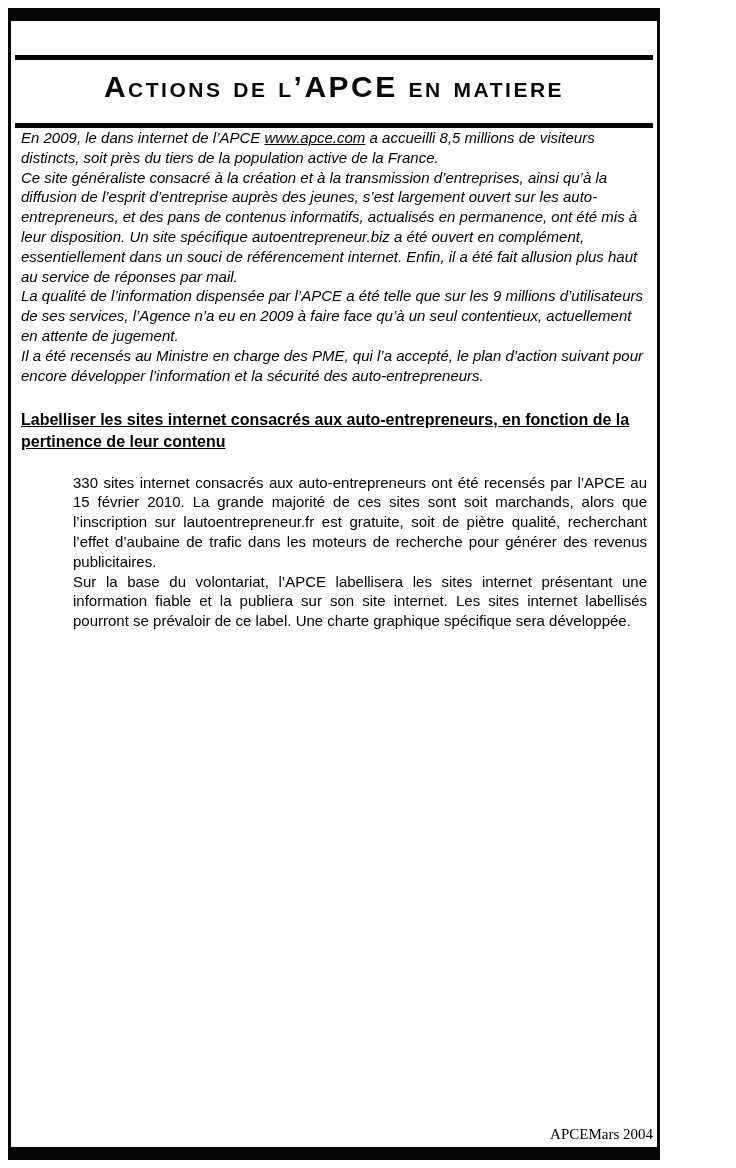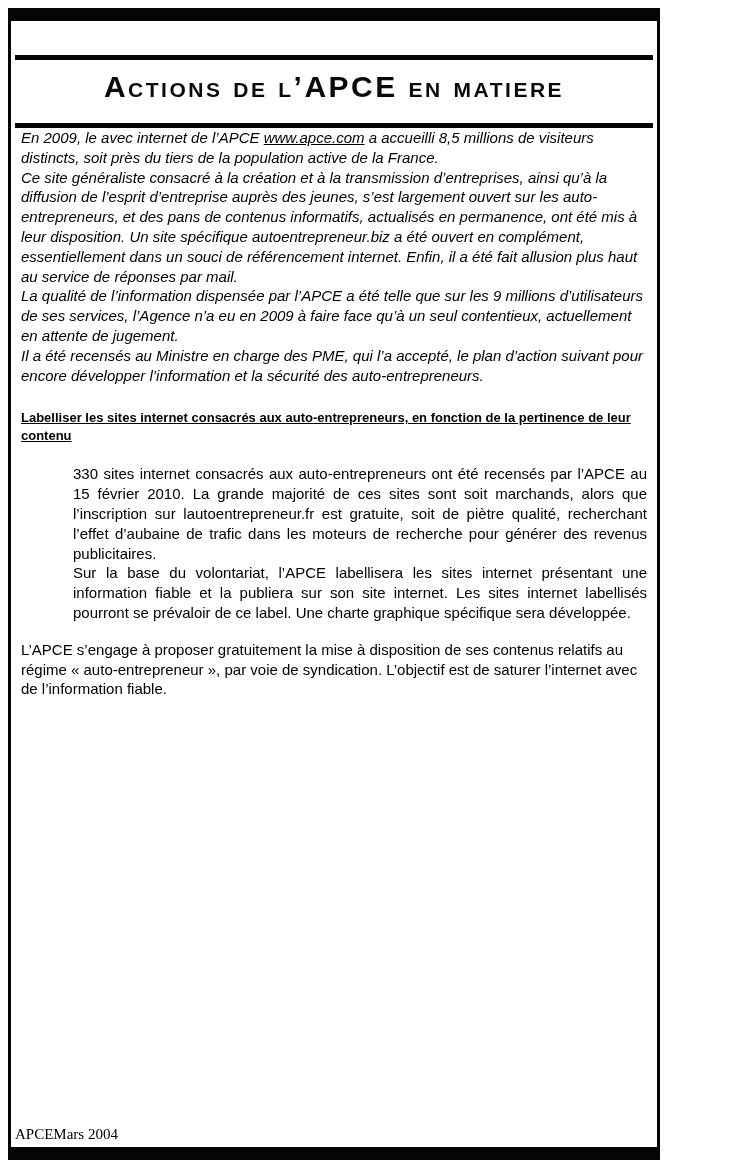--- a/index.html
+++ b/index.html
@@ -59,21 +59,21 @@
   }
   .doc-body p { margin: 0; }
 
   .italic { font-style: italic; }
   .preline { white-space: pre-line; }
 
   .intro { margin-top: 46px; }
   .plan  { margin-top: 17px; }
 
   h2.section-heading {
-    font-size: 13px;
+    font-size: 16px;
     line-height: 1.35;
     font-weight: 700;
     text-decoration: underline;
     margin: 24px 0 0 0;
   }
   .section1-body {
     margin: 20px 0 0 52px !important;
     text-align: justify;
   }
   .section2-heading { margin-top: 30px !important; }
@@ -85,53 +85,52 @@
     text-decoration: underline;
     cursor: pointer;
   }
 
   .footer {
     position: absolute;
     left: 4px;
     right: 4px;
     bottom: 4px;
     display: flex;
-    justify-content: flex-start;
+    justify-content: flex-end;
     font-family: "Liberation Serif", "DejaVu Serif", serif;
     font-size: 15px;
   }
 </style>
 </head>
 <body>
 
 <div class="frame">
 
   <div class="rule rule-top"></div>
 
   <div class="doc-title">
     <div class="title-line1">Actions de l’APCE en matiere</div>
   </div>
 
   <div class="rule rule-bottom"></div>
 
   <div class="doc-body">
 
-    <p class="intro italic preline"><span>En 2009, le avec internet de l’APCE </span><a class="doc-link italic" href="#">www.apce.com</a><span class="preline"> a accueilli 8,5 millions de visiteurs distincts, soit près du tiers de la population active de la France.
+    <p class="intro italic preline"><span>En 2009, le dans internet de l’APCE </span><a class="doc-link italic" href="#">www.apce.com</a><span class="preline"> a accueilli 8,5 millions de visiteurs distincts, soit près du tiers de la population active de la France.
 Ce site généraliste consacré à la création et à la transmission d’entreprises, ainsi qu’à la diffusion de l’esprit d’entreprise auprès des jeunes, s’est largement ouvert sur les auto-entrepreneurs, et des pans de contenus informatifs, actualisés en permanence, ont été mis à leur disposition. Un site spécifique autoentrepreneur.biz a été ouvert en complément, essentiellement dans un souci de référencement internet. Enfin, il a été fait allusion plus haut au service de réponses par mail.
 La qualité de l’information dispensée par l’APCE a été telle que sur les 9 millions d’utilisateurs de ses services, l’Agence n’a eu en 2009 à faire face qu’à un seul contentieux, actuellement en attente de jugement.</span></p>
 
     <p class="plan italic">Il a été recensés au Ministre en charge des PME, qui l’a accepté, le plan d’action suivant pour encore développer l’information et la sécurité des auto-entrepreneurs.</p>
 
     <h2 class="section-heading">Labelliser les sites internet consacrés aux auto-entrepreneurs, en fonction de la pertinence de leur contenu</h2>
 
     <p class="section1-body preline">330 sites internet consacrés aux auto-entrepreneurs ont été recensés par l’APCE au 15 février 2010. La grande majorité de ces sites sont soit marchands, alors que l’inscription sur lautoentrepreneur.fr est gratuite, soit de piètre qualité, recherchant l’effet d’aubaine de trafic dans les moteurs de recherche pour générer des revenus publicitaires.
 Sur la base du volontariat, l’APCE labellisera les sites internet présentant une information fiable et la publiera sur son site internet.  Les sites internet labellisés pourront se prévaloir de ce label. Une charte graphique spécifique sera développée.</p>
 
 
-    <p class="section2-p1">L’APCE s’engage à proposer gratuitement la mise à disposition de ses contenus relatifs au régime « auto-entrepreneur », par voie de syndication. L’objectif est de saturer l’internet avec de l’information fiable.</p>
 
 
   </div>
 
   <div class="footer">
     <span>APCE</span>
     <span>Mars 2004</span>
   </div>
 
 </div>

